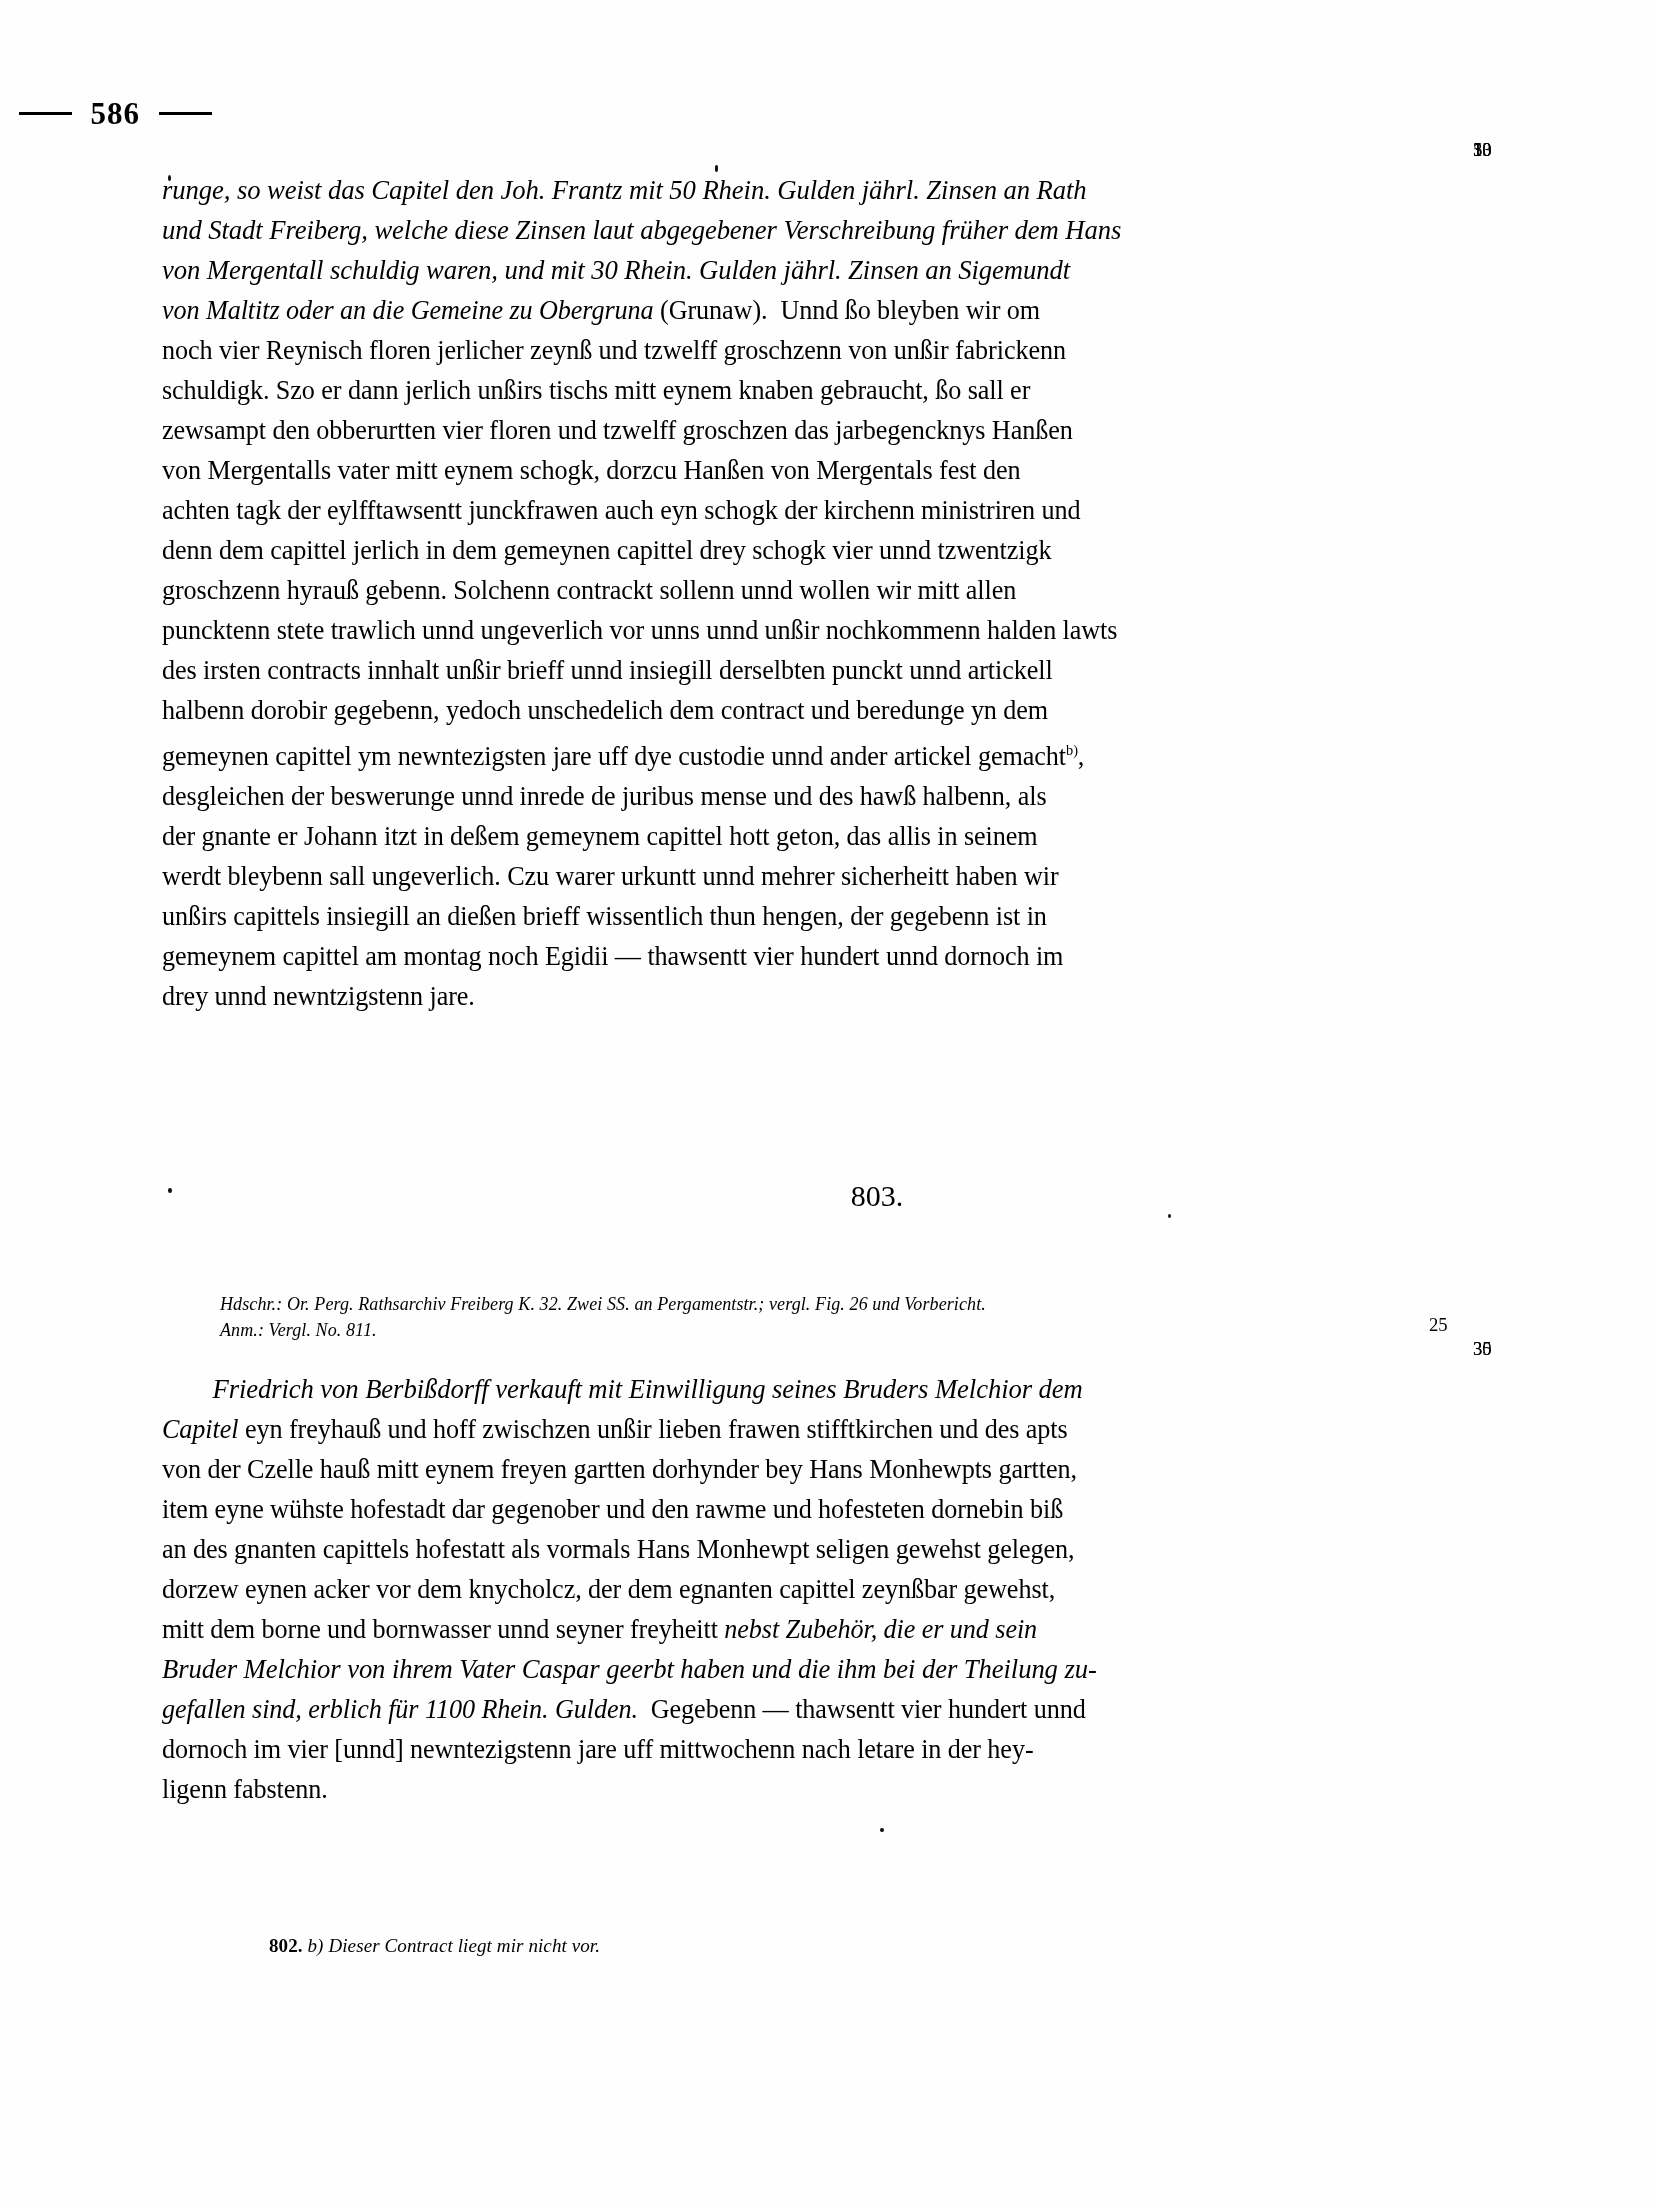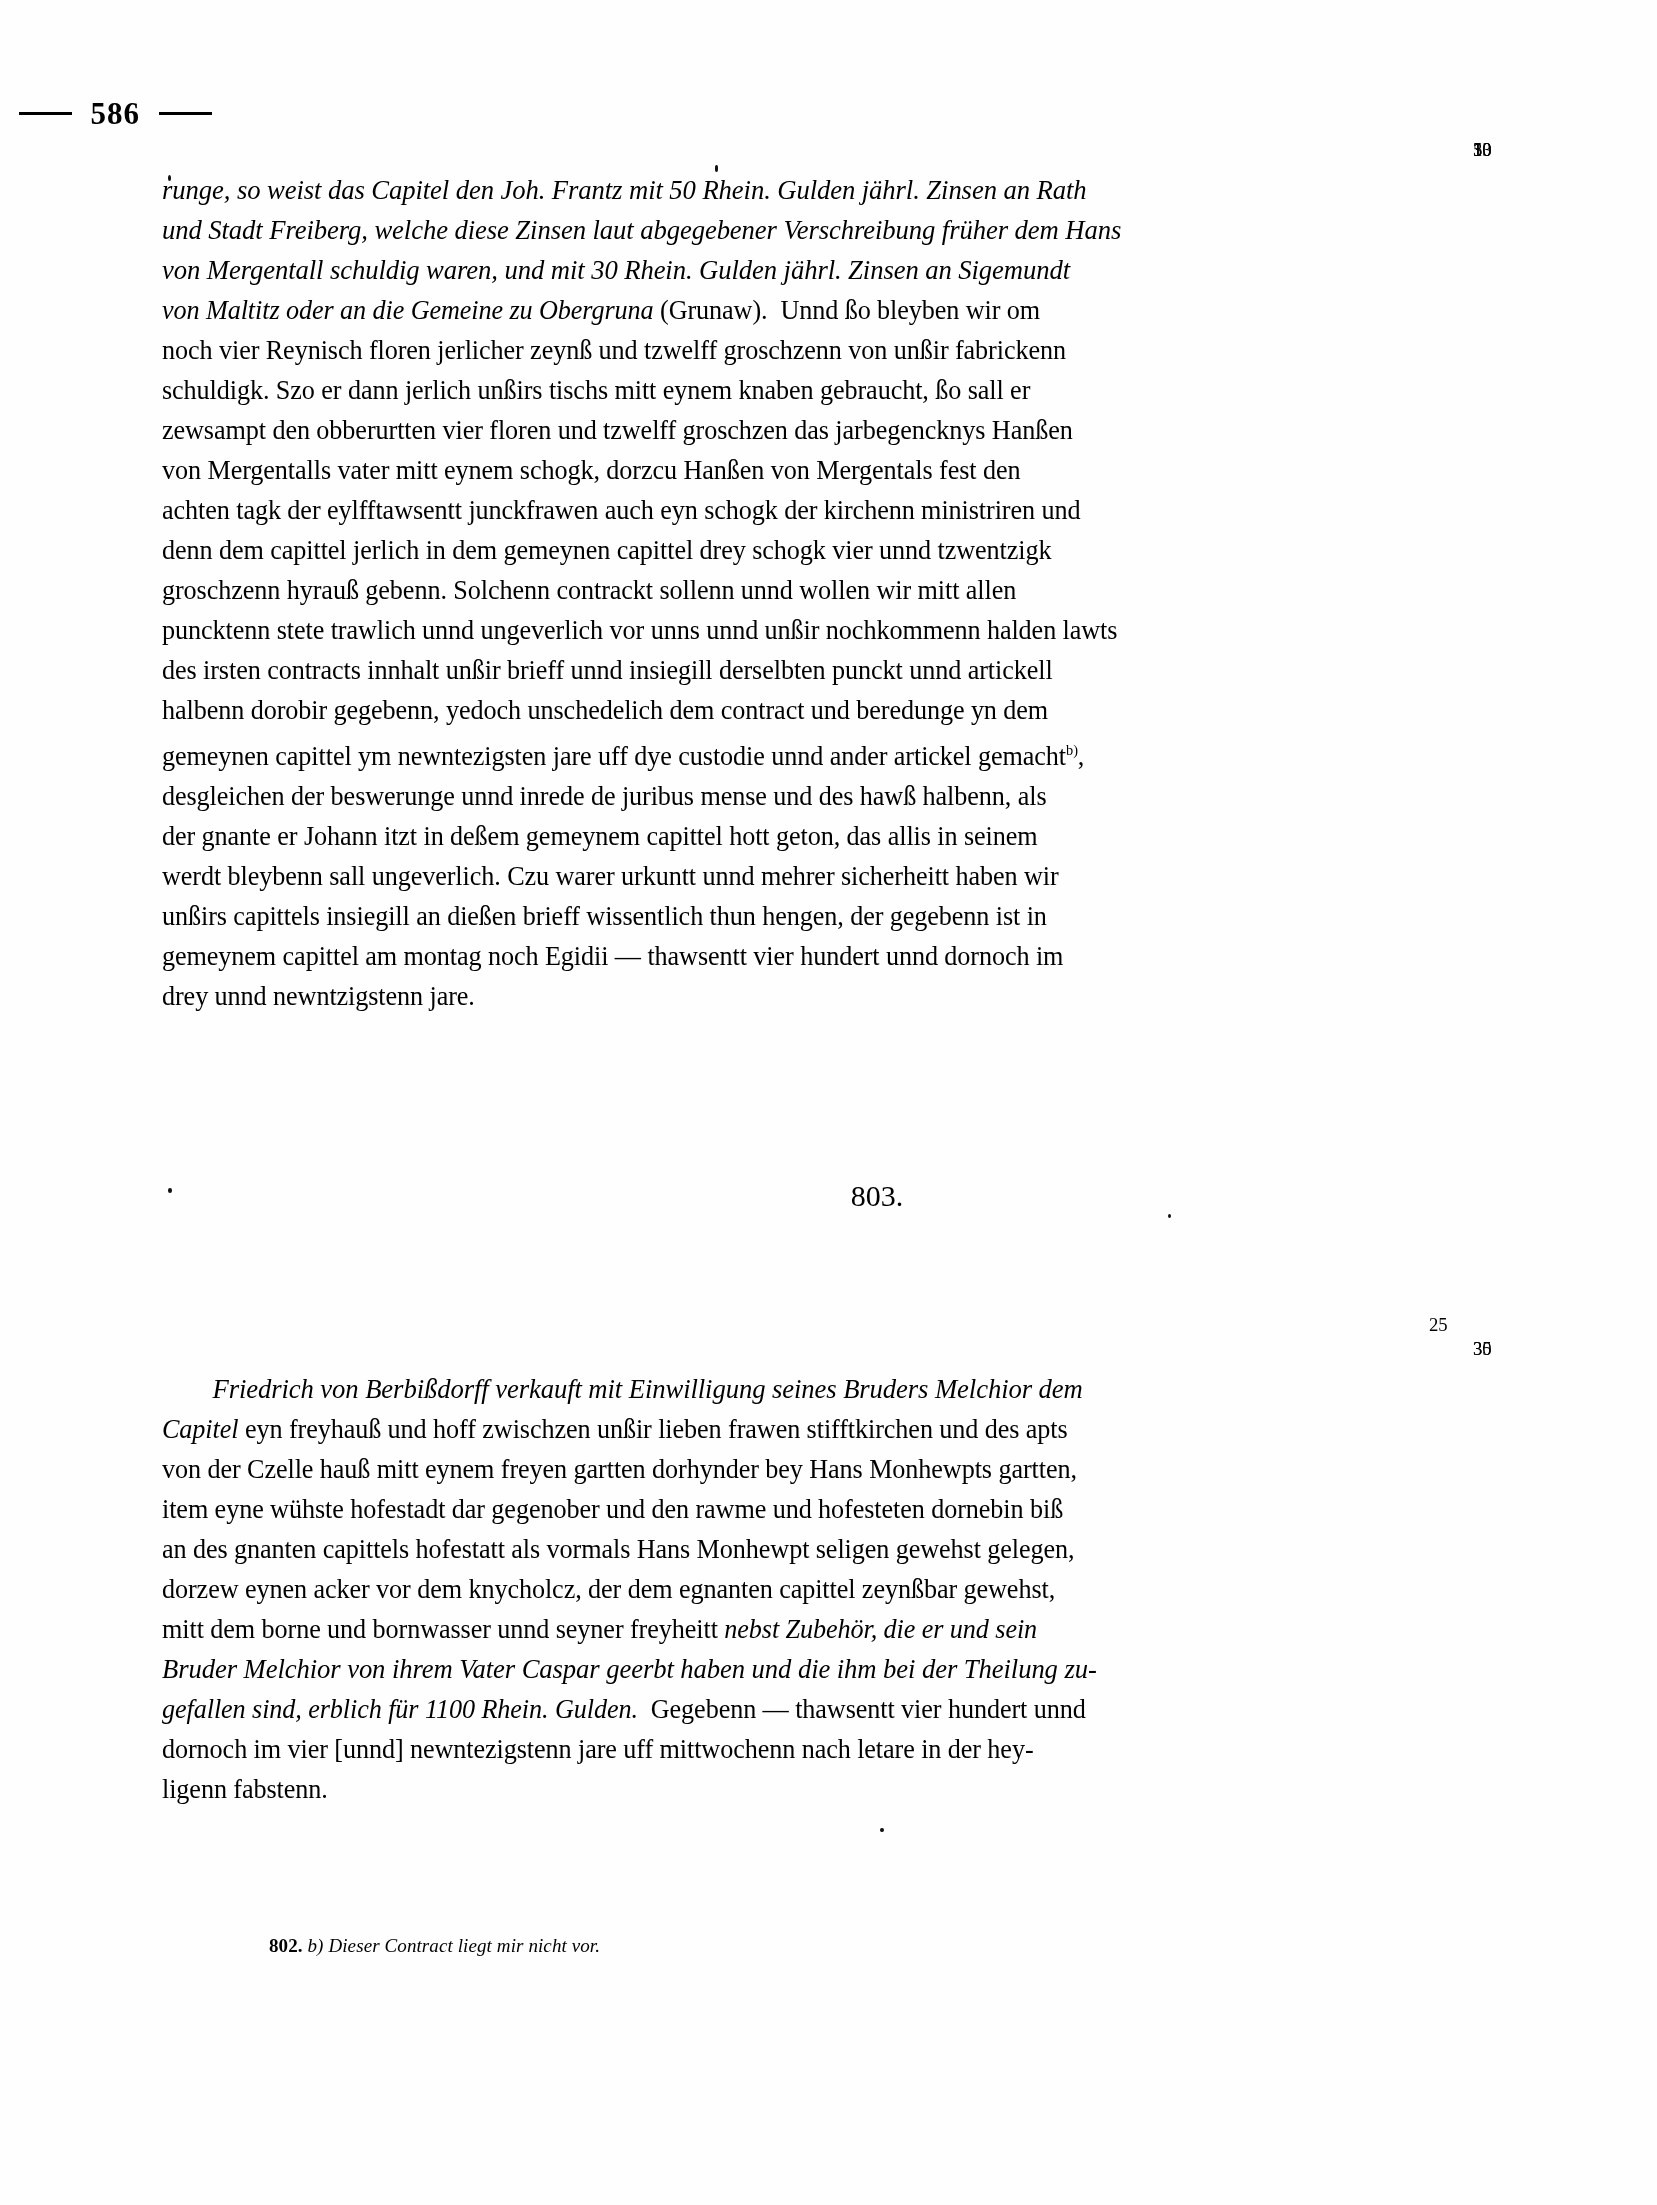--- a/index.html
+++ b/index.html
@@ -190,20 +190,24 @@
     <div class="line">unßirs capittels insiegill an dießen brieff wissentlich thun hengen, der gegebenn ist in</div>
 
     <div class="line">gemeynem capittel am montag noch Egidii — thawsentt vier hundert unnd dornoch im</div>
     <div class="lineno" style="top:-29px">30</div>
 
     <div class="line">drey unnd newntzigstenn jare.</div>
   </div>
 
   <div class="doc-number">803.</div>
 
+  <div class="source-block">
+    <div class="ln">Hdschr.: Or. Perg. Rathsarchiv Freiberg K. 32.   Zwei SS. an Pergamentstr.; vergl. Fig. 26 und Vorbericht.</div>
+    <div class="ln">Anm.: Vergl. No. 811.</div>
+  </div>
   <div class="source-lineno">25</div>
 
   <div class="column2">
 
     <div class="line italic"><span class="indent"></span><span>Friedrich von Berbißdorff verkauft mit Einwilligung seines Bruders Melchior dem</span></div>
 
     <div class="line">
       <span class="ital">Capitel</span>
       <span>eyn freyhauß und hoff zwischzen unßir lieben frawen stifftkirchen und des apts</span>
     </div>

